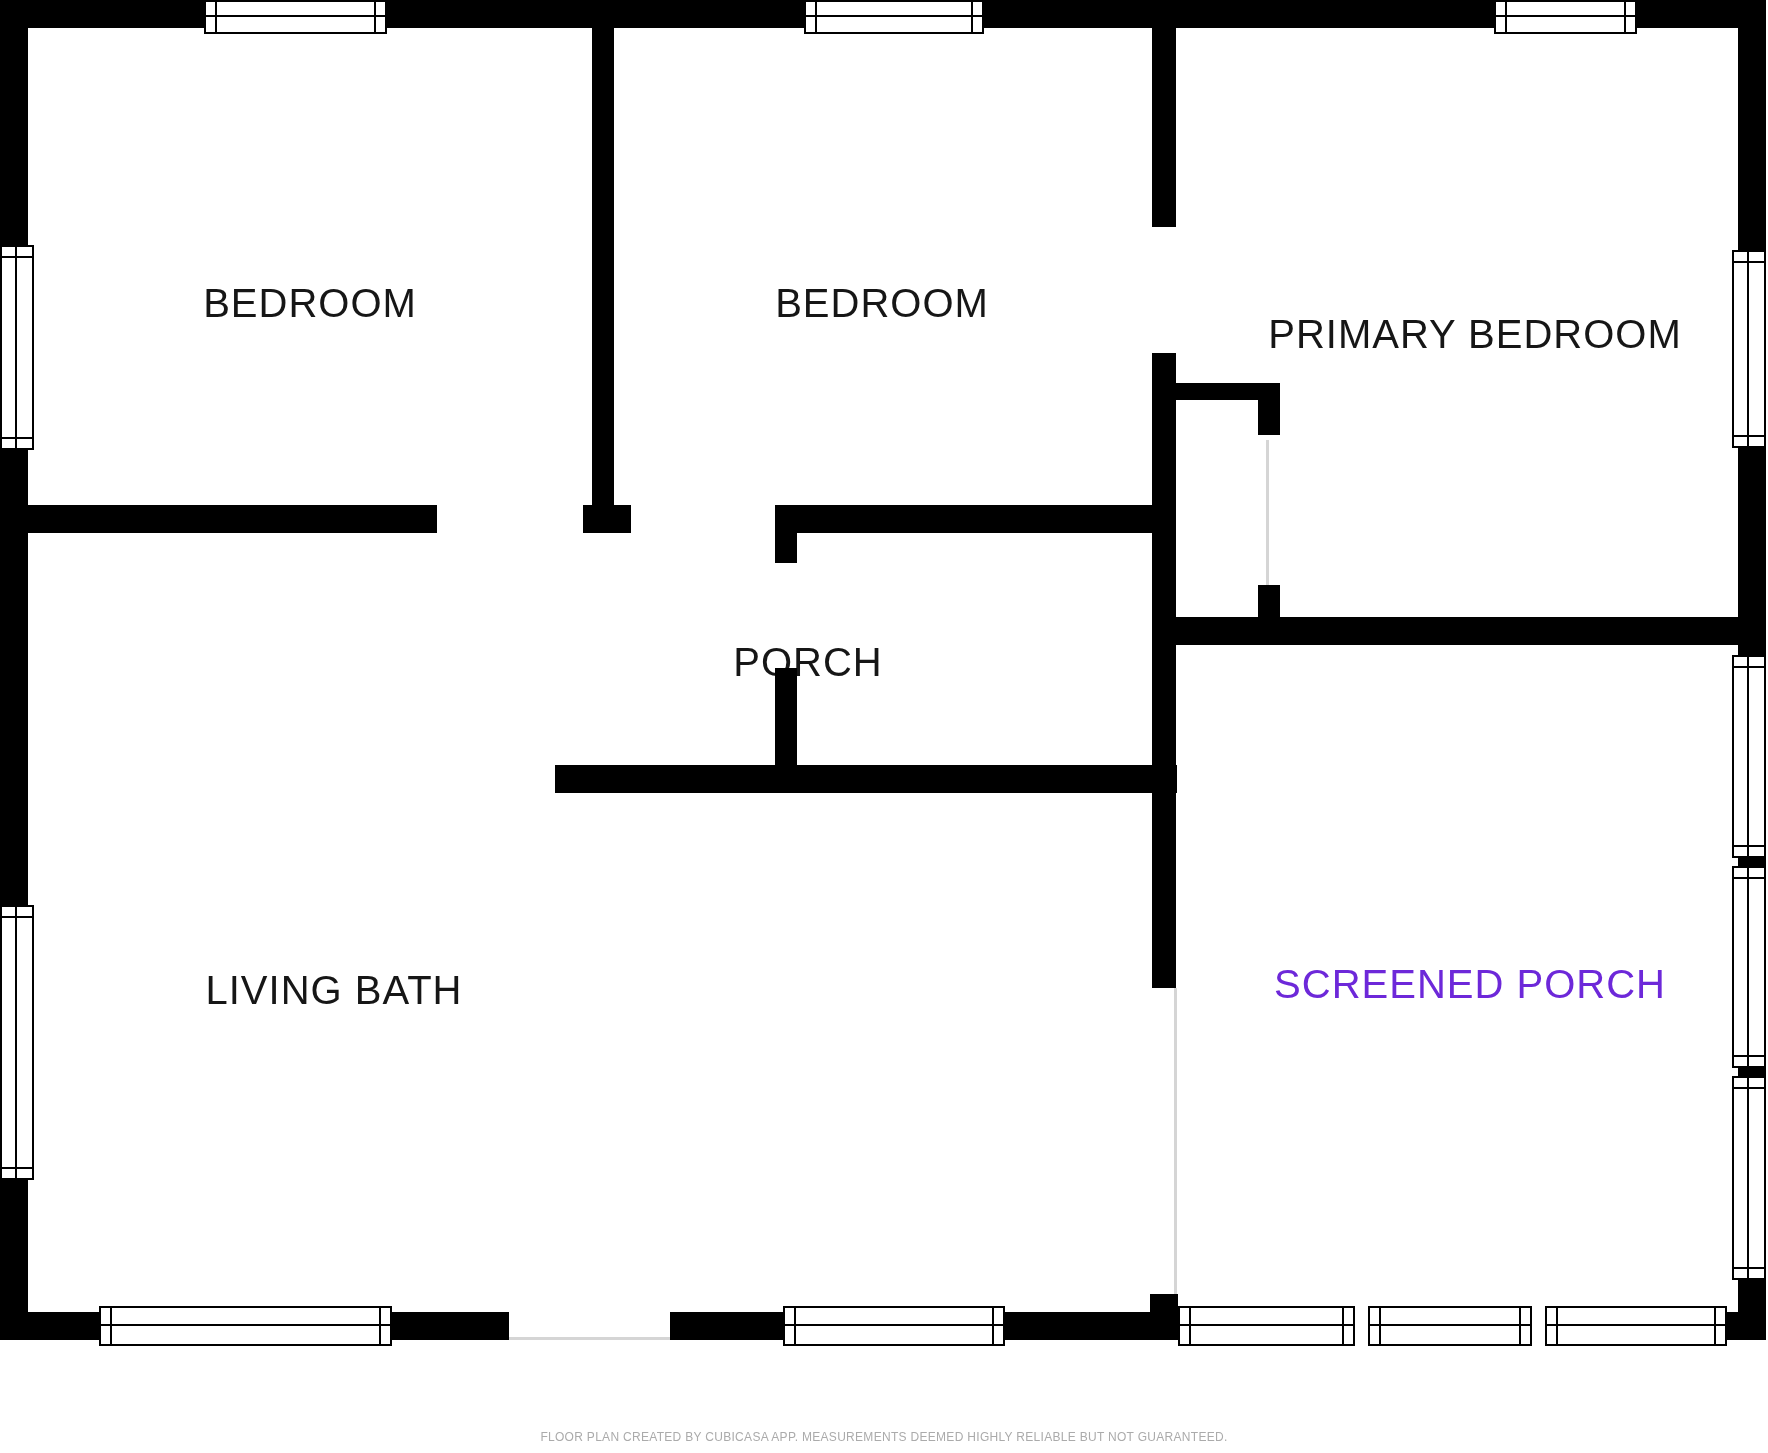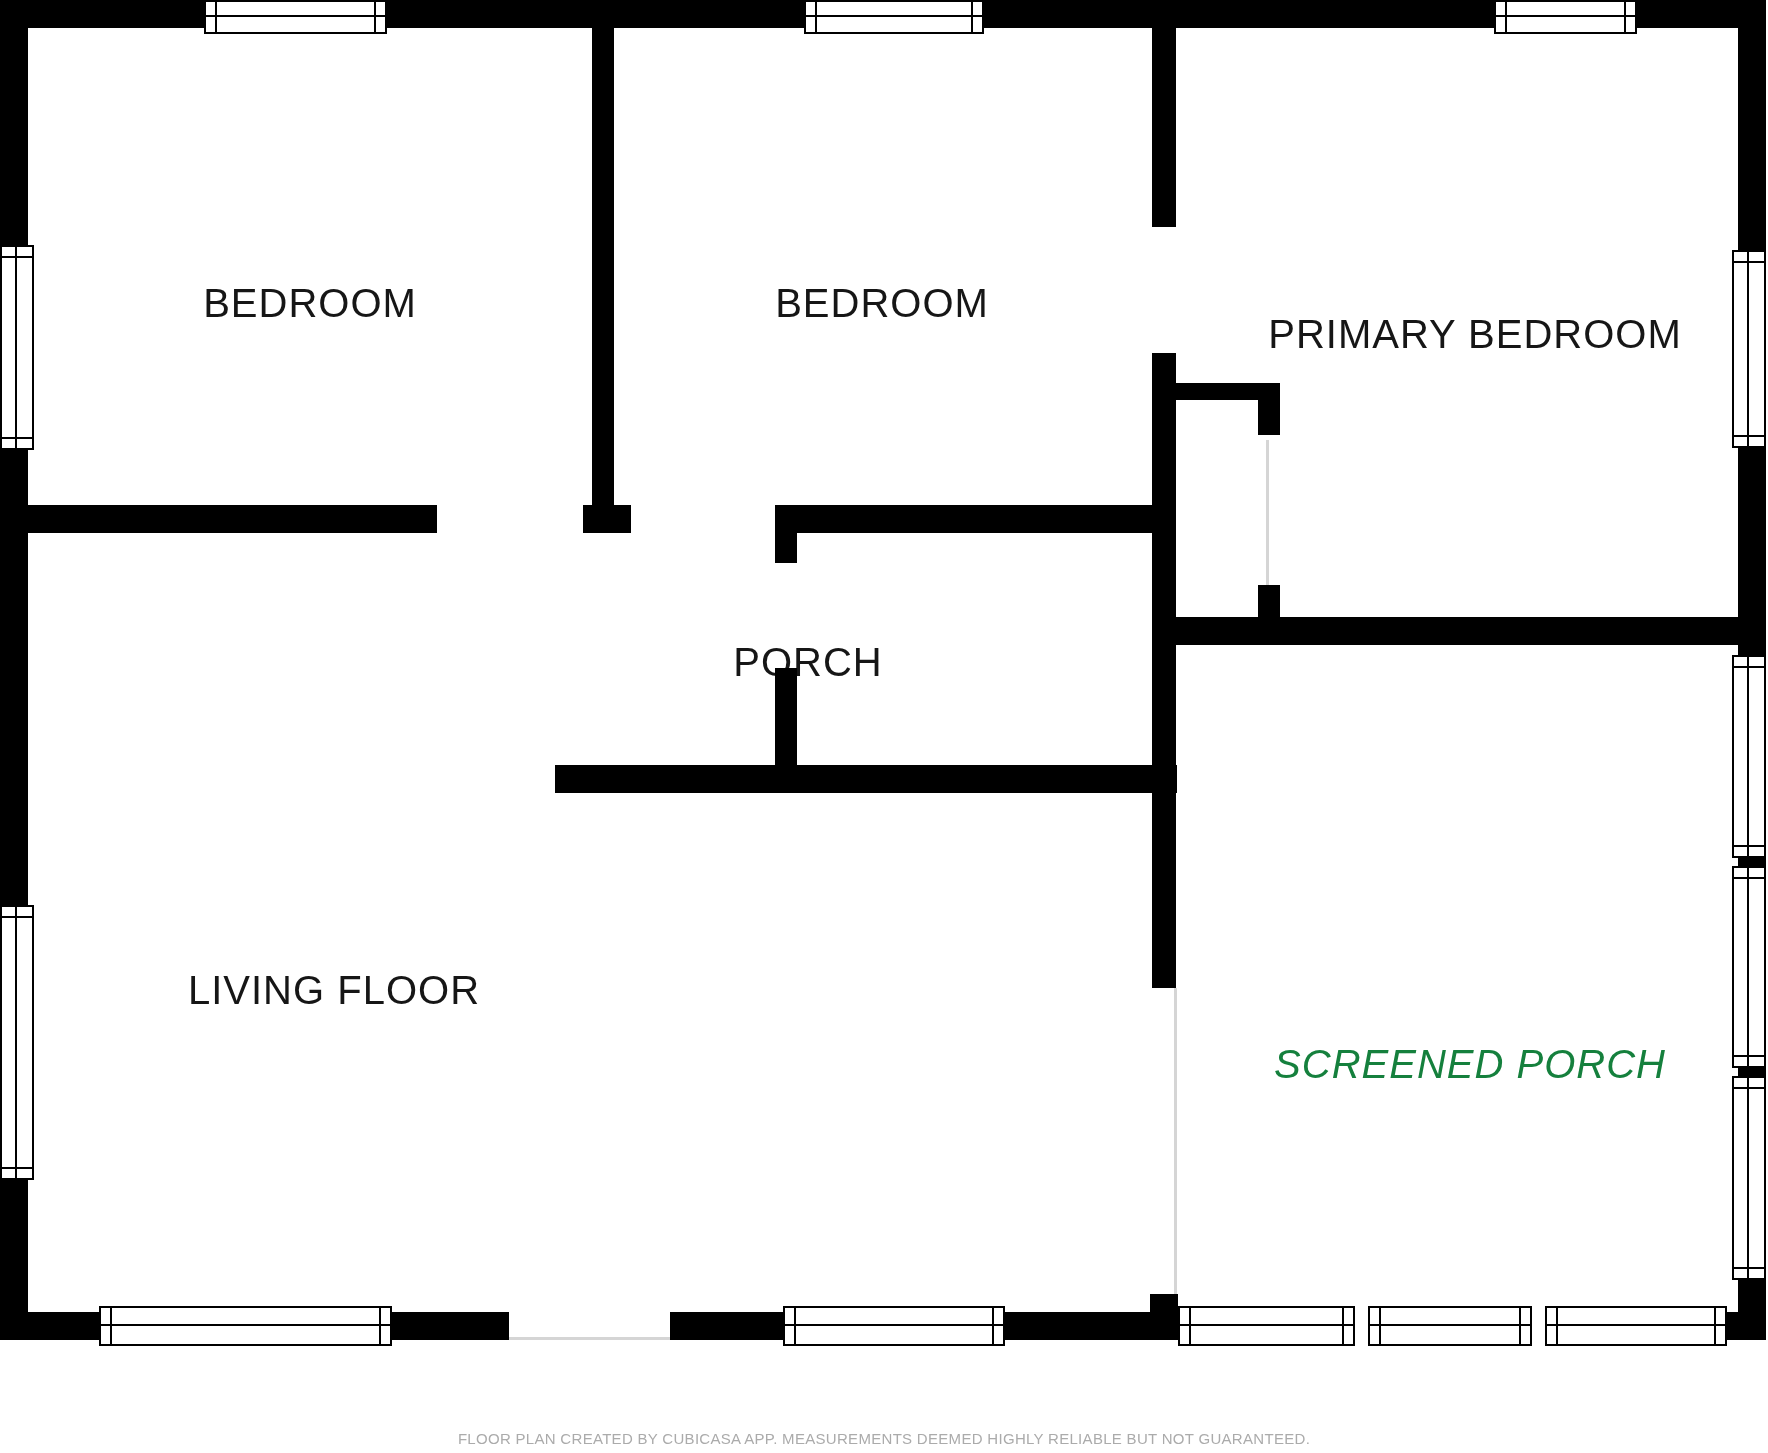--- a/index.html
+++ b/index.html
@@ -12,32 +12,32 @@
   .win.h .m1{left:0;right:0;top:44%;height:2px;}
   .win.h .c1{top:0;bottom:0;left:9px;width:2px;}
   .win.h .c2{top:0;bottom:0;right:9px;width:2px;}
   .win.v .m1{top:0;bottom:0;left:44%;width:2px;}
   .win.v .c1{left:0;right:0;top:9px;height:2px;}
   .win.v .c2{left:0;right:0;bottom:9px;height:2px;}
   .seam{position:absolute;background:#d5d5d5;}
   .room-label{position:absolute;transform:translate(-50%,-50%);
       font-size:40px;font-weight:400;letter-spacing:1px;color:#161616;white-space:nowrap;}
   #footer-note{position:absolute;left:50%;transform:translateX(-50%);top:1430px;
-      font-size:15px;letter-spacing:.3px;color:#ababab;white-space:nowrap;}
+      font-size:12px;letter-spacing:.3px;color:#ababab;white-space:nowrap;}
 </style>
 </head>
 <body>
 
 <div id="plan-canvas">
   <div class="room-label" style="left: 310px; top: 303px; color: rgb(22, 22, 22);">BEDROOM</div>
   <div class="room-label" style="left: 882px; top: 303px; color: rgb(22, 22, 22);">BEDROOM</div>
   <div class="room-label" style="left: 1475px; top: 334px; color: rgb(22, 22, 22); text-align: right;">PRIMARY BEDROOM</div>
   <div class="room-label" style="left: 808px; top: 662px; color: rgb(22, 22, 22);">PORCH</div>
-  <div class="room-label" style="left: 334px; top: 990px; color: rgb(22, 22, 22);">LIVING FLOOR</div>
-  <div class="room-label" style="left: 1470px; top: 1064px; color: #15803d; font-style: italic;">SCREENED PORCH</div>
+  <div class="room-label" style="left: 334px; top: 990px; color: rgb(22, 22, 22);">LIVING BATH</div>
+  <div class="room-label" style="left: 1470px; top: 984px; color: #6d28d9;">SCREENED PORCH</div>
 
   <div id="footer-note" style="color: rgb(171, 171, 171);">FLOOR PLAN CREATED BY CUBICASA APP. MEASUREMENTS DEEMED HIGHLY RELIABLE BUT NOT GUARANTEED.</div>
 <div class="wall" style="background: rgb(0, 0, 0); left: 0px; top: 0px; width: 1766px; height: 28px;"></div>
     <div class="wall" style="background: rgb(0, 0, 0); left: 0px; top: 0px; width: 28px; height: 1340px;"></div>
     <div class="wall" style="background: rgb(0, 0, 0); left: 1738px; top: 0px; width: 28px; height: 1340px;"></div>
     <div class="wall" style="background: rgb(0, 0, 0); left: 0px; top: 1312px; width: 99px; height: 28px;"></div>
     <div class="wall" style="background: rgb(0, 0, 0); left: 392px; top: 1312px; width: 117px; height: 28px;"></div>
     <div class="wall" style="background: rgb(0, 0, 0); left: 670px; top: 1312px; width: 113px; height: 28px;"></div>
     <div class="wall" style="background: rgb(0, 0, 0); left: 1005px; top: 1312px; width: 173px; height: 28px;"></div>
     <div class="wall" style="background: rgb(0, 0, 0); left: 1727px; top: 1312px; width: 39px; height: 28px;"></div>

